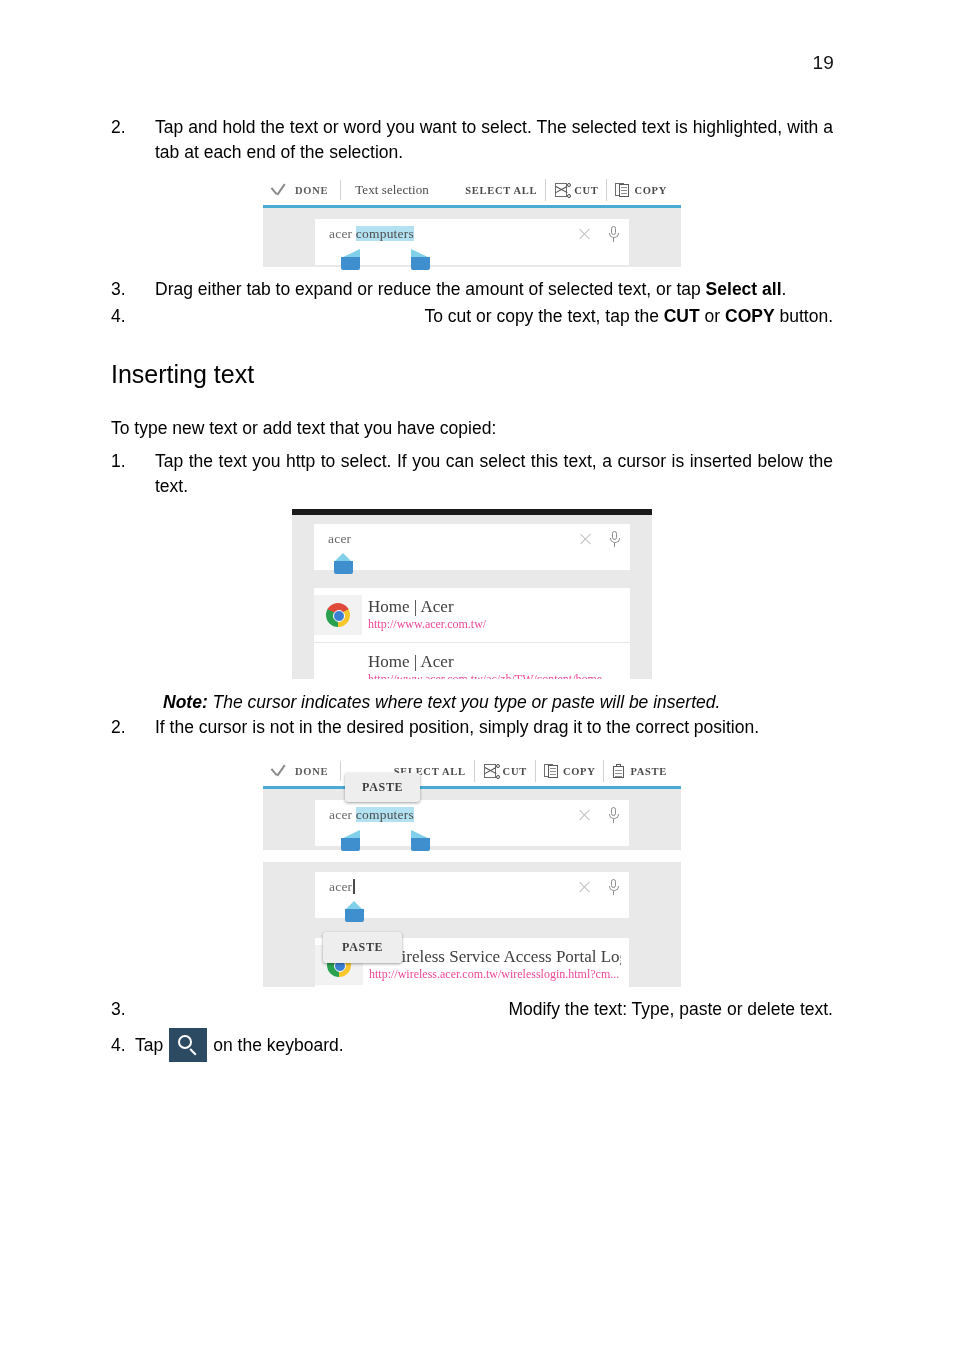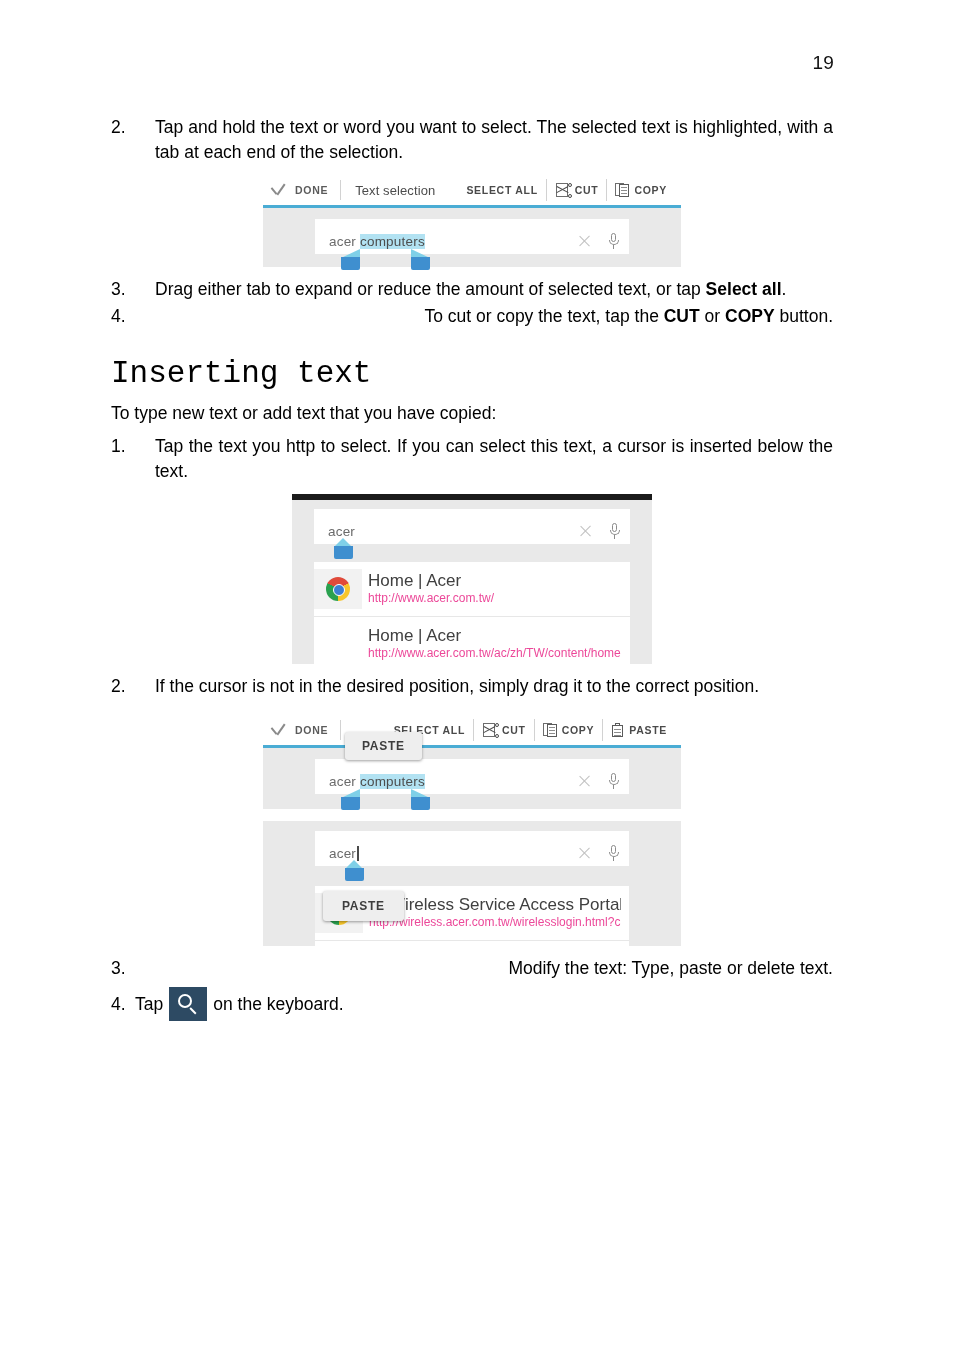--- a/index.html
+++ b/index.html
@@ -55,43 +55,43 @@
     text-align: justify;
     text-justify: inter-word;
     margin-left: 20px;
   }
   .step .body.nojustify { text-align: right; }
   .para {
     font-size: 17.5px;
     line-height: 25px;
   }
   .heading {
-    font-size: 31px;
+    font-size: 25px;
     font-weight: normal;
-    margin: 30px 0 12px 0;
+    margin: 30px 0 27px 0;
     line-height: 30px;
-    font-family: Liberation Mono, monospace;
   }
   .note {
     font-style: italic;
     font-size: 17.5px;
     line-height: 26px;
     margin-left: 52px;
     text-align: justify;
   }
   .note .lead { font-weight: bold; font-style: italic; }
   b, .b { font-weight: bold; }
 
   .spacer-sm { height: 8px; }
 
   
   .shot {
     position: relative;
     margin: 10px auto 10px auto;
     background: #e9e9e9;
+    font-family: Liberation Serif, serif;
   }
   .shot-topbar {
     height: 6px;
     background: #1b1b1b;
     width: 100%;
   }
   .cab {
     background: #ffffff;
     height: 30px;
     display: flex;
@@ -197,22 +197,22 @@
   .icon-paste .l2 { top: 9px; }
   .icon-paste .l3 { top: 12px; }
 
   
   .shot-body { position: relative; padding: 11px 0 0 0; }
   .searchbar {
     background: #ffffff;
     height: 30px;
     margin: 0 52px 0 52px;
     display: flex;
-    align-items: flex-end;
-    padding: 0 10px 5px 14px;
+    align-items: center;
+    padding: 0 10px 16px 14px;
     position: relative;
   }
   .searchbar .q {
     font-size: 13.5px;
     color: #6a6a6a;
     white-space: pre;
     letter-spacing: 0.2px;
   }
   .searchbar .q .hl {
     background: #b2e2f2;
@@ -506,20 +506,21 @@
             <span class="sugg-text">
               <div class="sugg-title">Home | Acer</div>
               <div class="sugg-url">http://www.acer.com.tw/ac/zh/TW/content/home</div>
             </span>
           </div>
 
         </div>
       </div>
     </div>
 
+    <div class="note"><span class="lead">Note:</span><span> The cursor indicates where text you type or paste will be inserted.</span></div>
 
     <div class="step">
       <span class="num">2.</span>
       <span class="body">If the cursor is not in the desired position, simply drag it to the correct position.</span>
     </div>
 
 
     <div class="shot" style="width:418px;height:94px;margin-top:16px;">
       <div class="cab">
         <div class="done-group">

